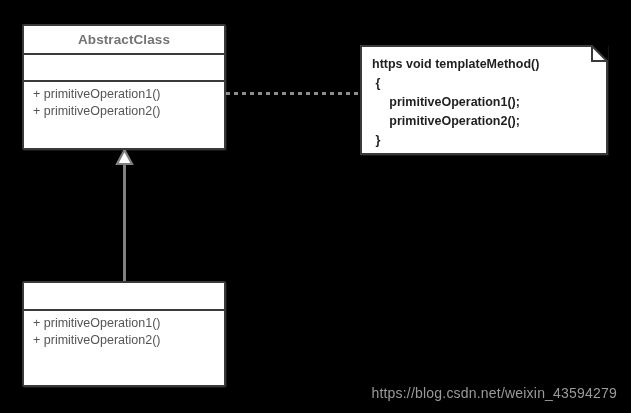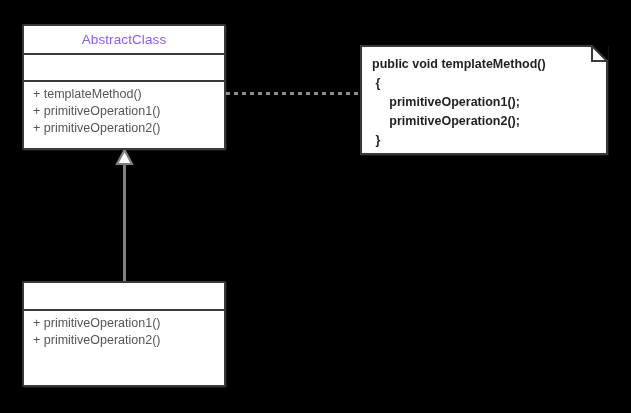--- a/index.html
+++ b/index.html
@@ -28,22 +28,22 @@
   .uml-title-bar {
     height: 29px;
     border-bottom: 2px solid #3a3a3a;
     display: flex;
     align-items: center;
     justify-content: center;
     box-sizing: border-box;
   }
   .uml-title {
     font-size: 13.5px;
-    font-weight: normal;
-    color: #8b5cf6;
+    font-weight: bold;
+    color: #737373;
     letter-spacing: 0.1px;
     white-space: nowrap;
   }
   .uml-attrs {
     border-bottom: 2px solid #3a3a3a;
     box-sizing: border-box;
   }
   .uml-ops {
     padding: 4px 0 4px 0;
     box-sizing: border-box;
@@ -115,40 +115,40 @@
 
     <polygon points="124.5,150 132,164 117,164" fill="#ffffff" stroke="#808080" stroke-width="2.2" stroke-linejoin="miter"></polygon>
   </svg>
 
   <div class="uml-class" style="left:22px; top:24px; width:204px; height:126px;">
     <div class="uml-title-bar">
       <span class="uml-title">AbstractClass</span>
     </div>
     <div class="uml-attrs" style="height:27px;"></div>
     <div class="uml-ops">
-      <div class="uml-op">+ templateMethod()</div>
       <div class="uml-op">+ primitiveOperation1()</div>
       <div class="uml-op">+ primitiveOperation2()</div>
     </div>
   </div>
 
   <div class="uml-class" style="left:22px; top:281px; width:204px; height:106px;">
     <div class="uml-attrs" style="height:28px;"></div>
     <div class="uml-ops">
       <div class="uml-op">+ primitiveOperation1()</div>
       <div class="uml-op">+ primitiveOperation2()</div>
     </div>
   </div>
 
   <div class="uml-note" style="left:360px; top:45px; width:248px; height:110px; background:transparent;">
     <svg width="248" height="110" viewBox="0 0 248 110" xmlns="http://www.w3.org/2000/svg">
       <path d="M1,1 L232,1 L247,16 L247,109 L1,109 Z" fill="#ffffff" stroke="#3a3a3a" stroke-width="2" stroke-linejoin="miter"></path>
       <path d="M232,1 L232,16 L247,16" fill="none" stroke="#3a3a3a" stroke-width="2" stroke-linejoin="miter"></path>
     </svg>
-    <div class="note-text">public void templateMethod()
+    <div class="note-text">https void templateMethod()
  {
      primitiveOperation1();
      primitiveOperation2();
  }</div>
   </div>
 
+  <div class="watermark">https://blog.csdn.net/weixin_43594279</div>
 
 </div>
 
 </body></html>

